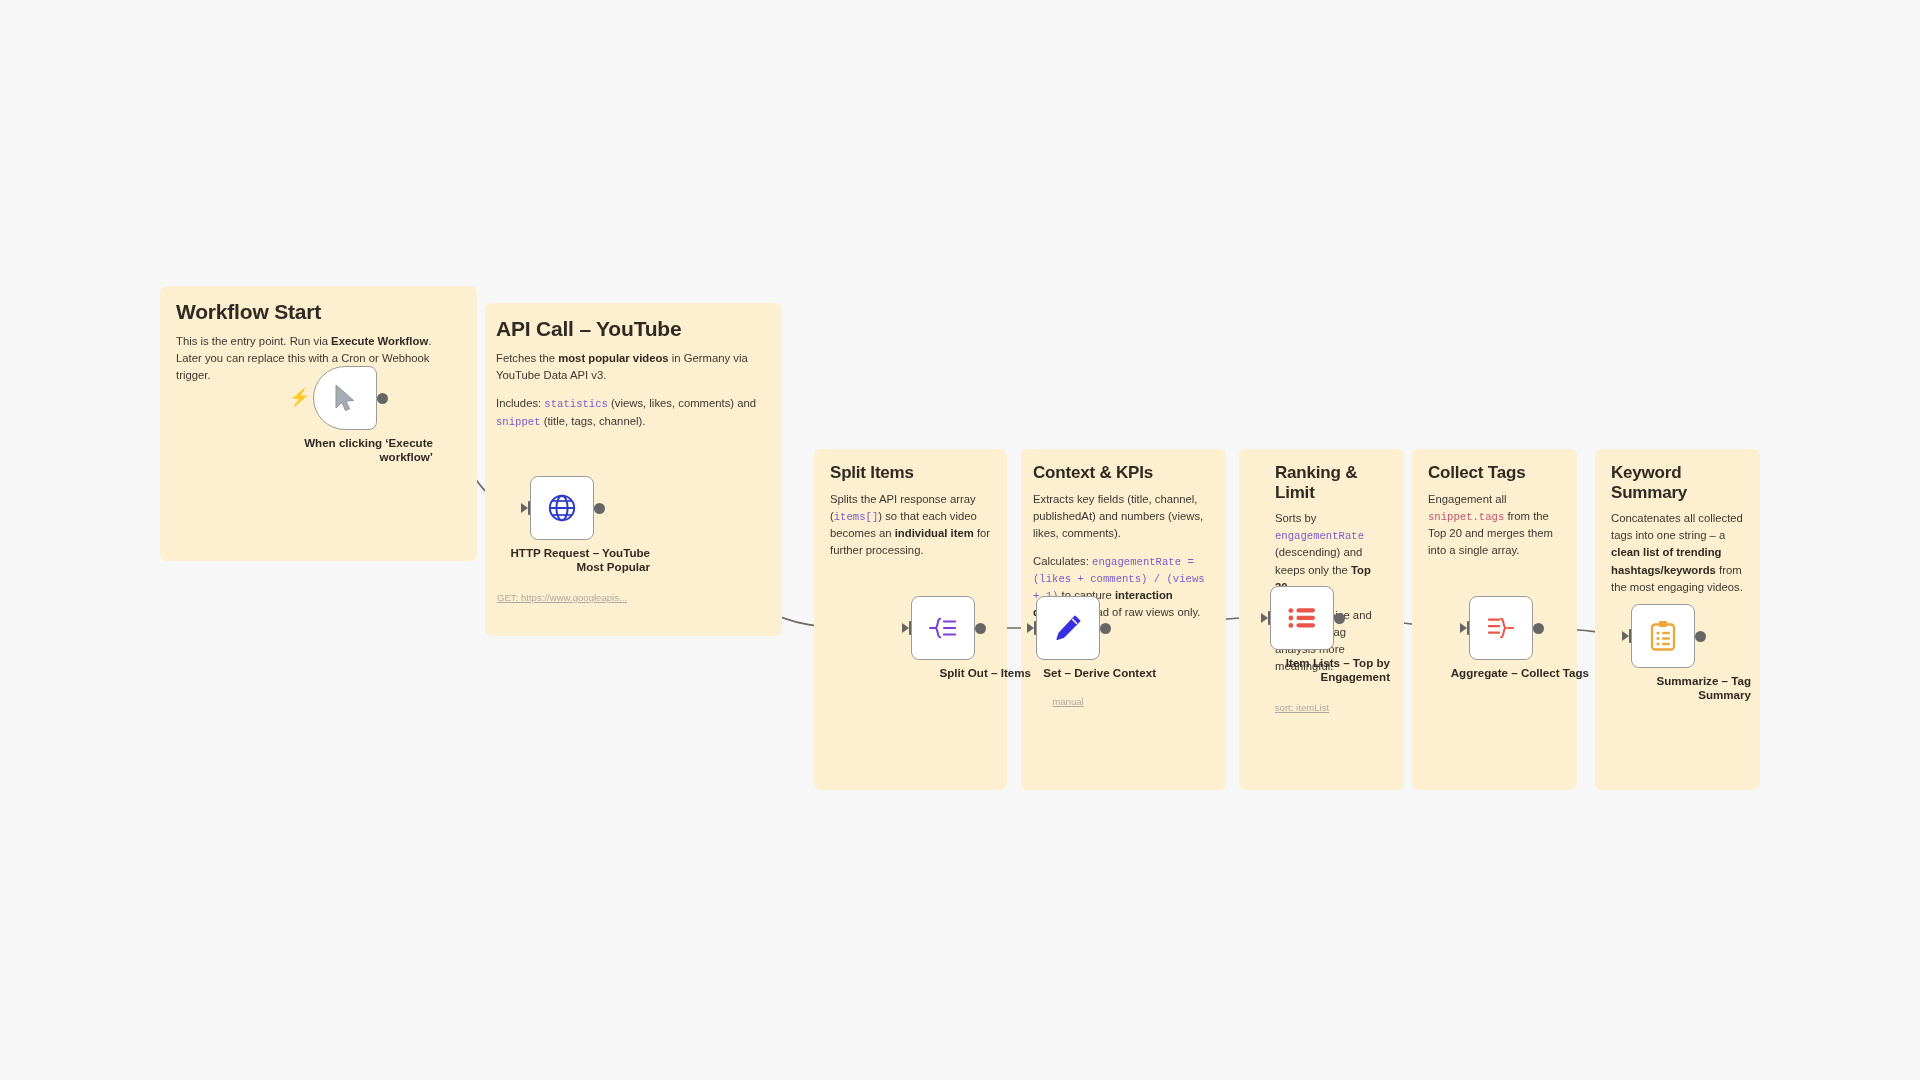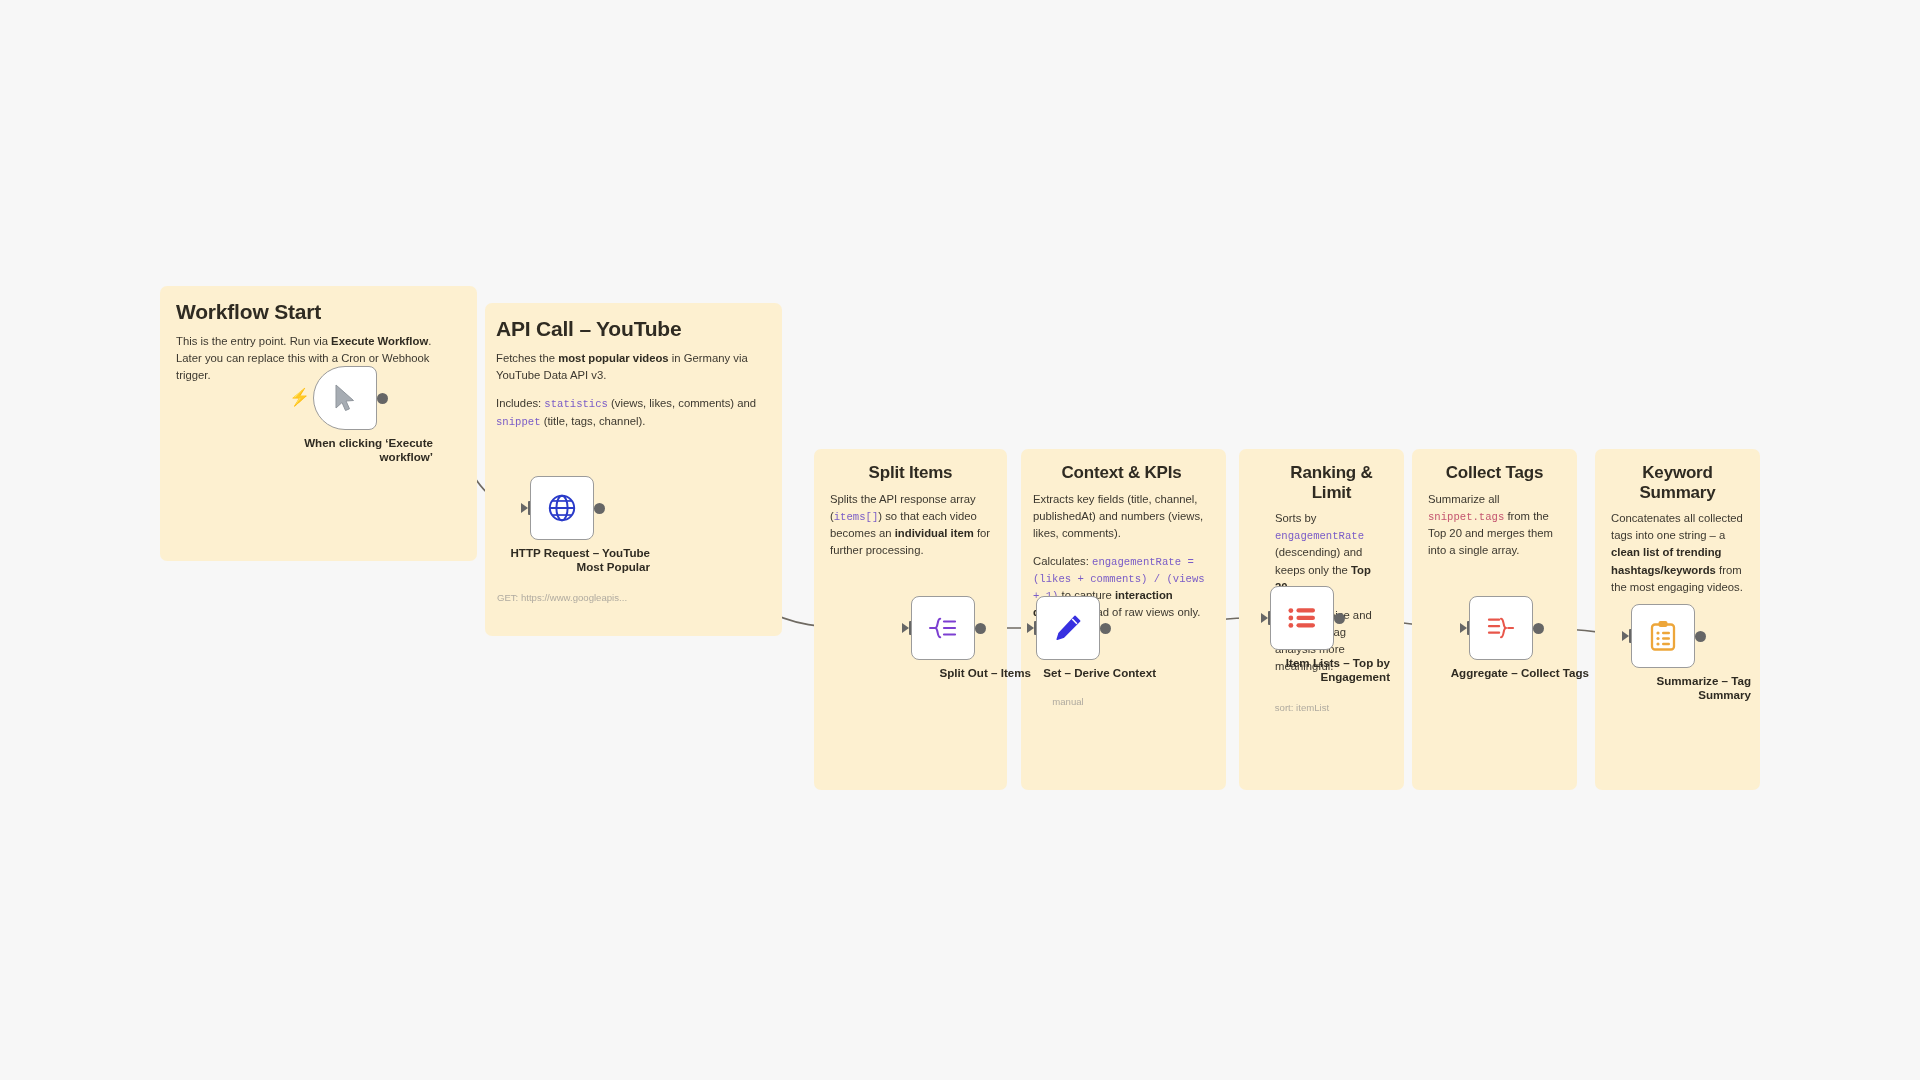--- a/index.html
+++ b/index.html
@@ -33,21 +33,20 @@
     font-size: 21px;
     font-weight: bold;
     color: #2f2b22;
     letter-spacing: -0.2px;
     margin: 0 0 9px 0;
     line-height: 1.15;
   }
   .sticky-title.small {
     font-size: 17px;
     margin-bottom: 8px;
-    text-align: center;
   }
   .sticky-body {
     font-size: 11.3px;
     line-height: 1.52;
     color: #3c382f;
   }
   .sticky-body p { margin: 0 0 11px 0; }
   .sticky-body p:last-child { margin-bottom: 0; }
   .sticky-body b { font-weight: bold; color: #2f2b22; }
   .code {
@@ -96,20 +95,21 @@
     line-height: 1.25;
   }
   .node-sub {
     position: absolute;
     left: -88px;
     width: 176px;
     text-align: center;
     font-size: 9.6px;
     color: #b0aba0;
     line-height: 1.2;
+    text-decoration: underline;
   }
   .node-sub.one { top: 68px; }
   .node-sub.two { top: 84px; }
 
   
   .port-out {
     position: absolute;
     width: 11px;
     height: 11px;
     border-radius: 50%;
@@ -211,21 +211,21 @@
     <div class="sticky-title small">Ranking &amp; Limit</div>
     <div class="sticky-body">
       <p><span>Sorts by </span><span class="code">engagementRate</span><span> (descending) and keeps only the </span><b>Top 20</b><span>.</span></p>
       <p>Reduces noise and makes the tag analysis more meaningful.</p>
     </div>
   </div>
 
   <div class="sticky" style="left:1412px; top:449px; width:165px; height:341px;">
     <div class="sticky-title small">Collect Tags</div>
     <div class="sticky-body">
-      <p><span>Summarize all </span><span class="code-red">snippet.tags</span><span> from the Top 20 and merges them into a single array.</span></p>
+      <p><span>Engagement all </span><span class="code-red">snippet.tags</span><span> from the Top 20 and merges them into a single array.</span></p>
     </div>
   </div>
 
   <div class="sticky" style="left:1595px; top:449px; width:165px; height:341px;">
     <div class="sticky-title small">Keyword Summary</div>
     <div class="sticky-body">
       <p><span>Concatenates all collected tags into one string – a </span><b>clean list of trending hashtags/keywords</b><span> from the most engaging videos.</span></p>
     </div>
   </div>
 

